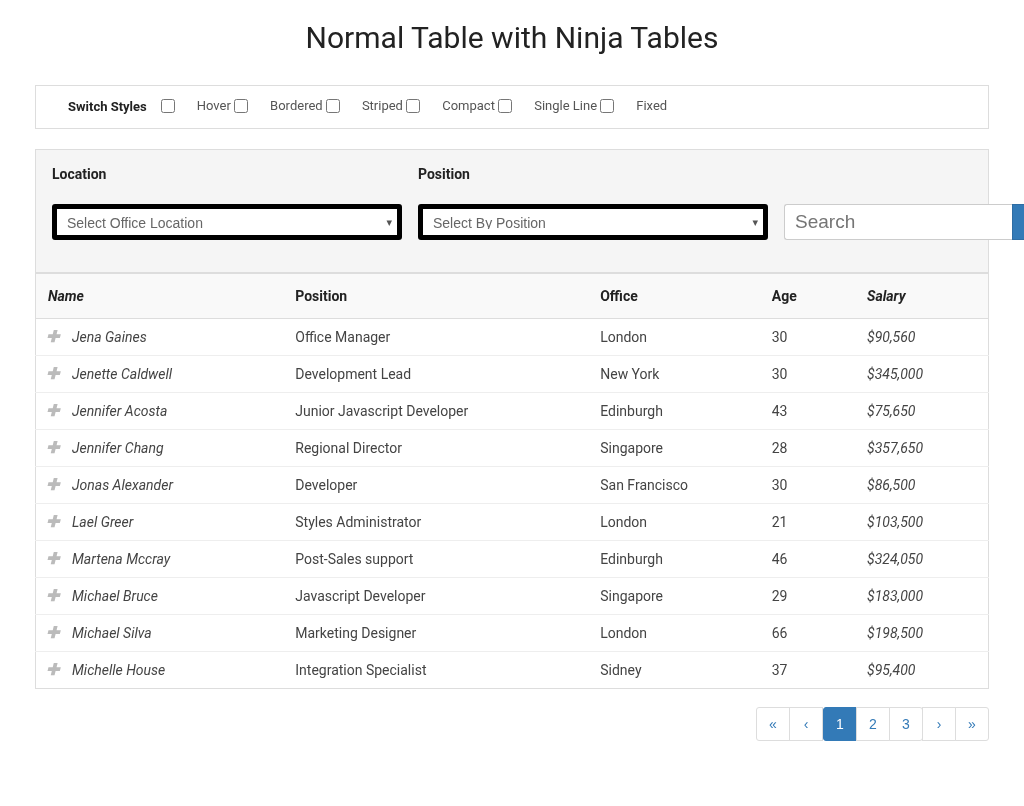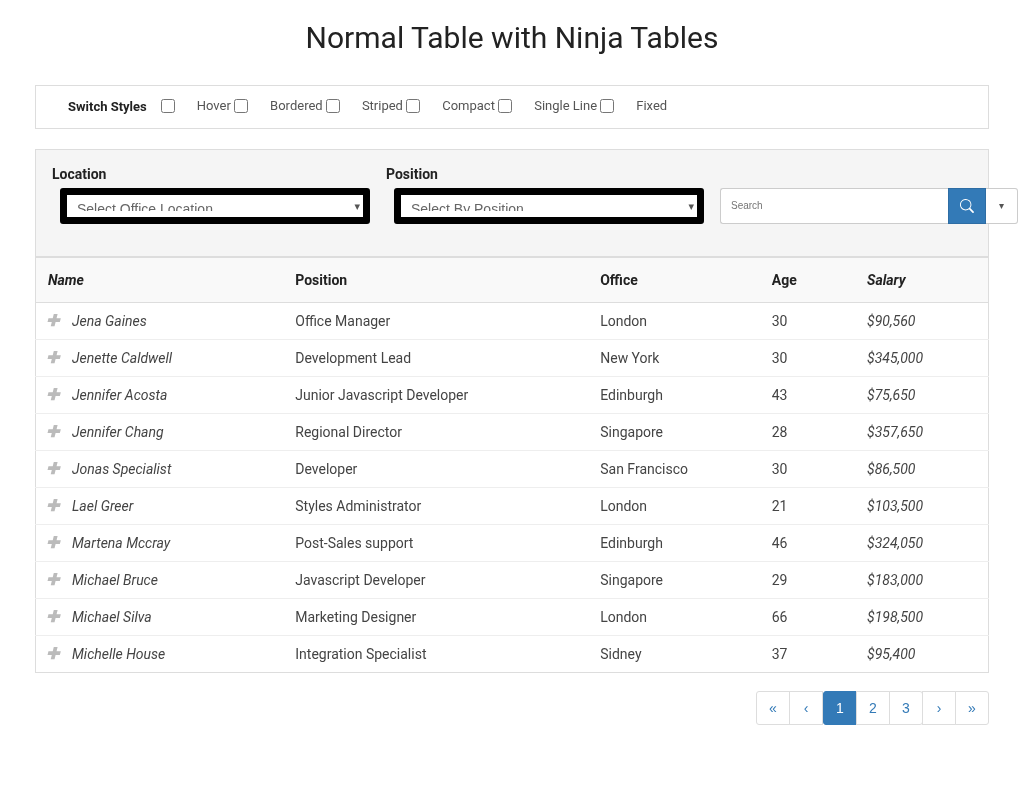--- a/index.html
+++ b/index.html
@@ -8,27 +8,27 @@
 .styles-panel { border: 1px solid #ddd; padding: 12px 14px; margin-bottom: 20px; background: #fff; }
 .style-row { display: flex; align-items: center; gap: 8px; margin-bottom: 10px; font-size: 13px; margin-left: 18px; }
 .style-row:last-child { margin-bottom: 0; }
 .style-row label.lead { font-weight: 700; color: #222; margin-right: 6px; white-space: nowrap; }
 .style-row label.opt { display: inline-flex; align-items: center; gap: 22px; color: #555; font-weight: 400; }
 .style-row input[type=checkbox] { width: 14px; height: 14px; }
 .swatch { width: 20px; height: 20px; border-radius: 50%; display: inline-block; cursor: pointer; border: 1px solid rgba(0,0,0,.15); }
 .swatch.white { background: #fff; border: 1px solid #bbb; }
 .filters-panel { background: #f5f5f5; border: 1px solid #ddd; padding: 16px; }
 .filters-top { display: flex; gap: 16px; align-items: flex-end; margin-bottom: 16px; }
-.filter-group { display: flex; flex-direction: column; gap: 6px; }
+.filter-group { display: flex; flex-direction: column; gap: 22px; }
 .filter-group .lbl { font-weight: 700; font-size: 14px; color: #222; }
 .select-wrap { position: relative; }
-.select-wrap select { width: 310px; height: 36px; padding: 6px 10px; border: 7px solid #000000; border-radius: 3px; background: #fff; font-size: 14px; color: #666; appearance: none; margin-left: 8px; -webkit-appearance: none; }
+.select-wrap select { width: 350px; height: 36px; padding: 6px 10px; border: 5px solid #000000; border-radius: 3px; background: #fff; font-size: 14px; color: #666; appearance: none; -webkit-appearance: none; }
 .select-wrap .caret { position: absolute; right: 10px; top: 50%; transform: translateY(-50%); pointer-events: none; color: #555; font-size: 11px; }
 .search-group { margin-left: auto; display: flex; }
-.search-group input { width: 228px; height: 36px; padding: 6px 10px; border: 1px solid #ccc; border-right: none; border-radius: 3px 0 0 3px; font-size: 10px; }
+.search-group input { width: 228px; height: 36px; padding: 6px 10px; border: 1px solid #ccc; border-right: none; border-radius: 3px 0 0 3px; font-size: 19px; }
 .search-btn { width: 38px; height: 36px; background: #337ab7; border: 1px solid #2e6da4; color: #fff; cursor: pointer; display: flex; align-items: center; justify-content: center; }
 .search-dd { width: 32px; height: 36px; background: #fff; border: 1px solid #ccc; border-left: none; border-radius: 0 3px 3px 0; cursor: pointer; display: flex; align-items: center; justify-content: center; color: #555; font-size: 10px; }
 .export-row { display: flex; justify-content: flex-end; gap: 0; }
 .export-btn { background: #000; color: #fff; border: 1px solid #000; padding: 5px 10px; font-size: 13px; cursor: pointer; }
 .export-btn + .export-btn { border-left: 1px solid #444; }
 table { width: 100%; border-collapse: collapse; border: 1px solid #ddd; margin-top: 0; }
 thead th { text-align: left; padding: 14px 12px; font-size: 14px; font-weight: 700; color: #222; border-bottom: 1px solid #ddd; background: #f9f9f9; }
 tbody td { padding: 10px 12px; font-size: 14px; color: #444; border-bottom: 1px solid #eee; }
 tbody tr:last-child td { border-bottom: 1px solid #ddd; }
 td.name-cell { position: relative; padding-left: 36px; }
@@ -141,21 +141,21 @@
         <td>$75,650</td>
       </tr>
       <tr>
         <td class="name-cell"><span class="expand-icon">✚</span><span>Jennifer Chang</span></td>
         <td>Regional Director</td>
         <td>Singapore</td>
         <td>28</td>
         <td>$357,650</td>
       </tr>
       <tr>
-        <td class="name-cell"><span class="expand-icon">✚</span><span>Jonas Specialist</span></td>
+        <td class="name-cell"><span class="expand-icon">✚</span><span>Jonas Alexander</span></td>
         <td>Developer</td>
         <td>San Francisco</td>
         <td>30</td>
         <td>$86,500</td>
       </tr>
       <tr>
         <td class="name-cell"><span class="expand-icon">✚</span><span>Lael Greer</span></td>
         <td>Styles Administrator</td>
         <td>London</td>
         <td>21</td>

